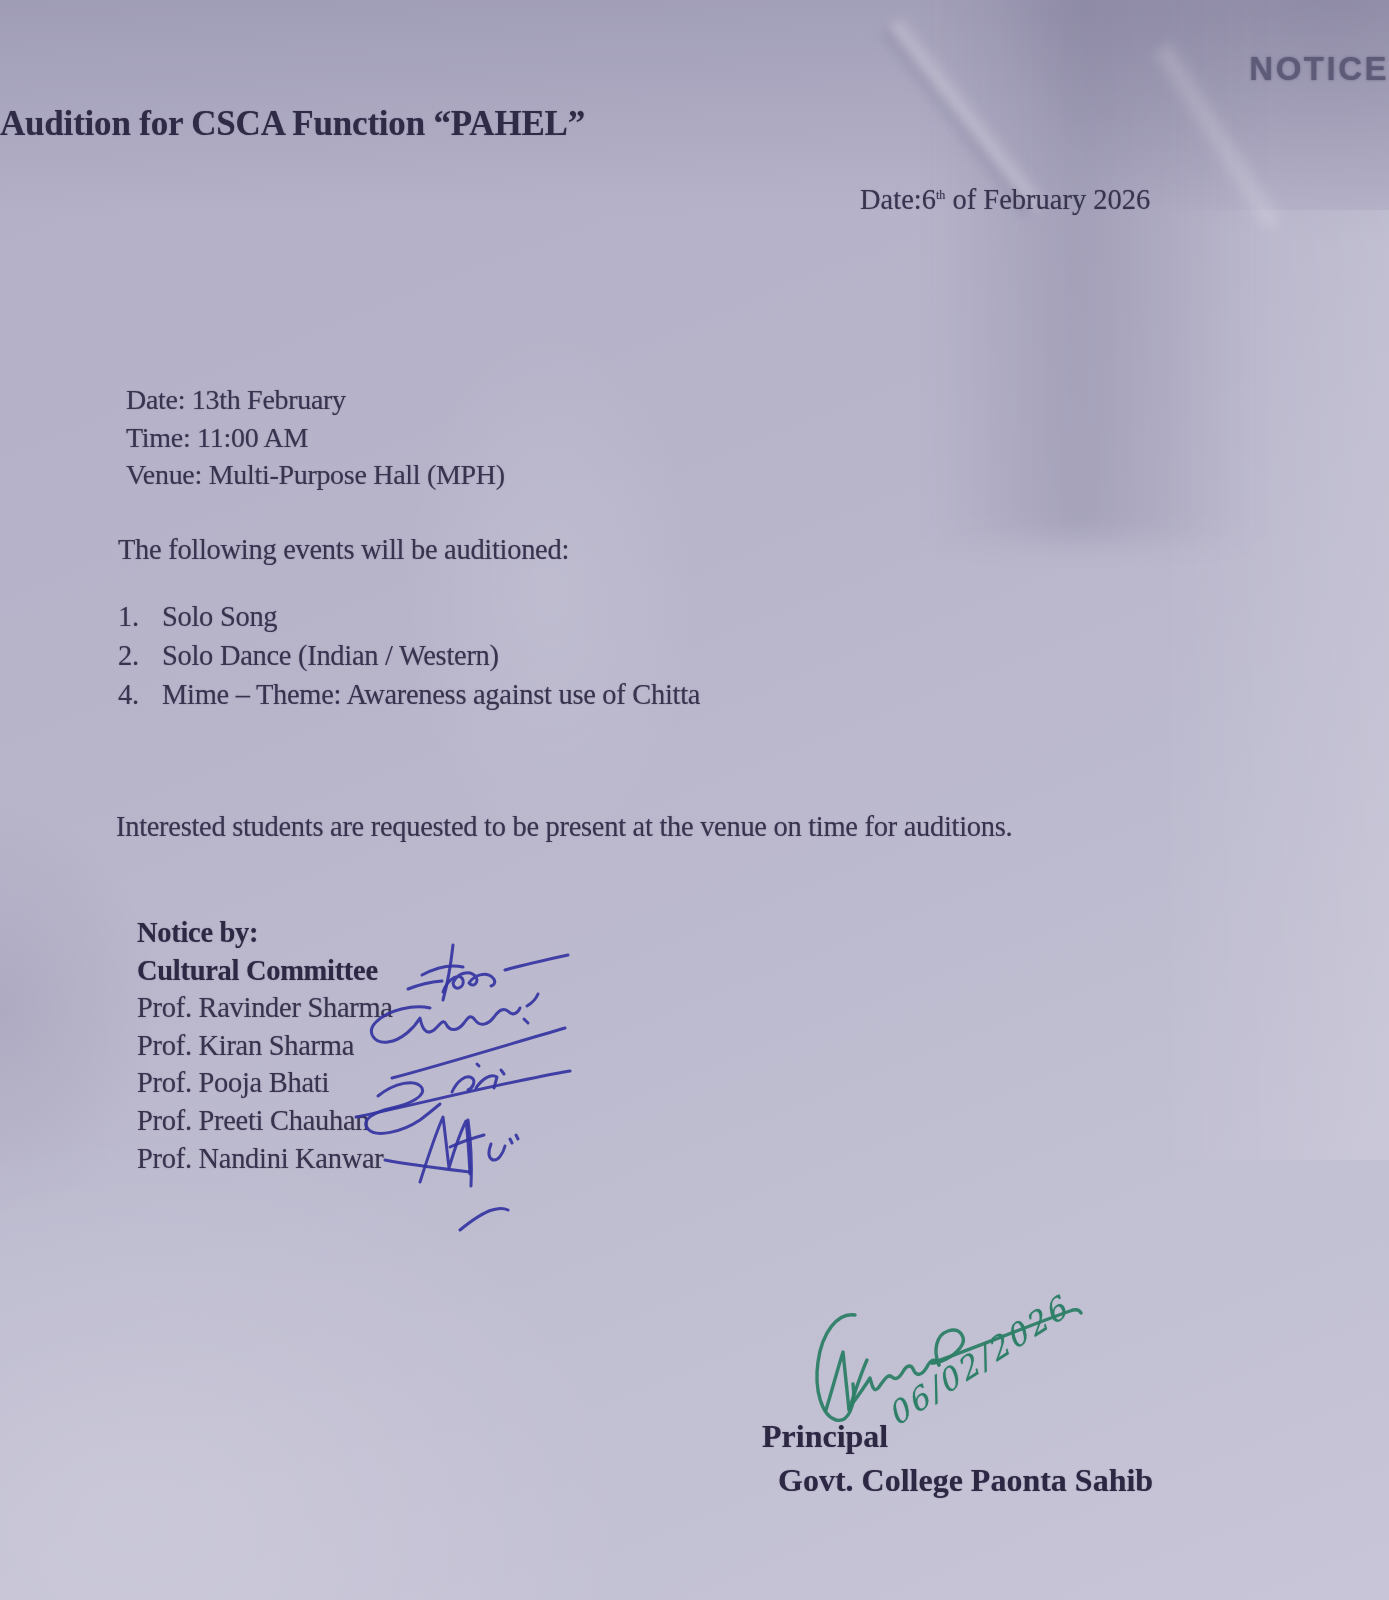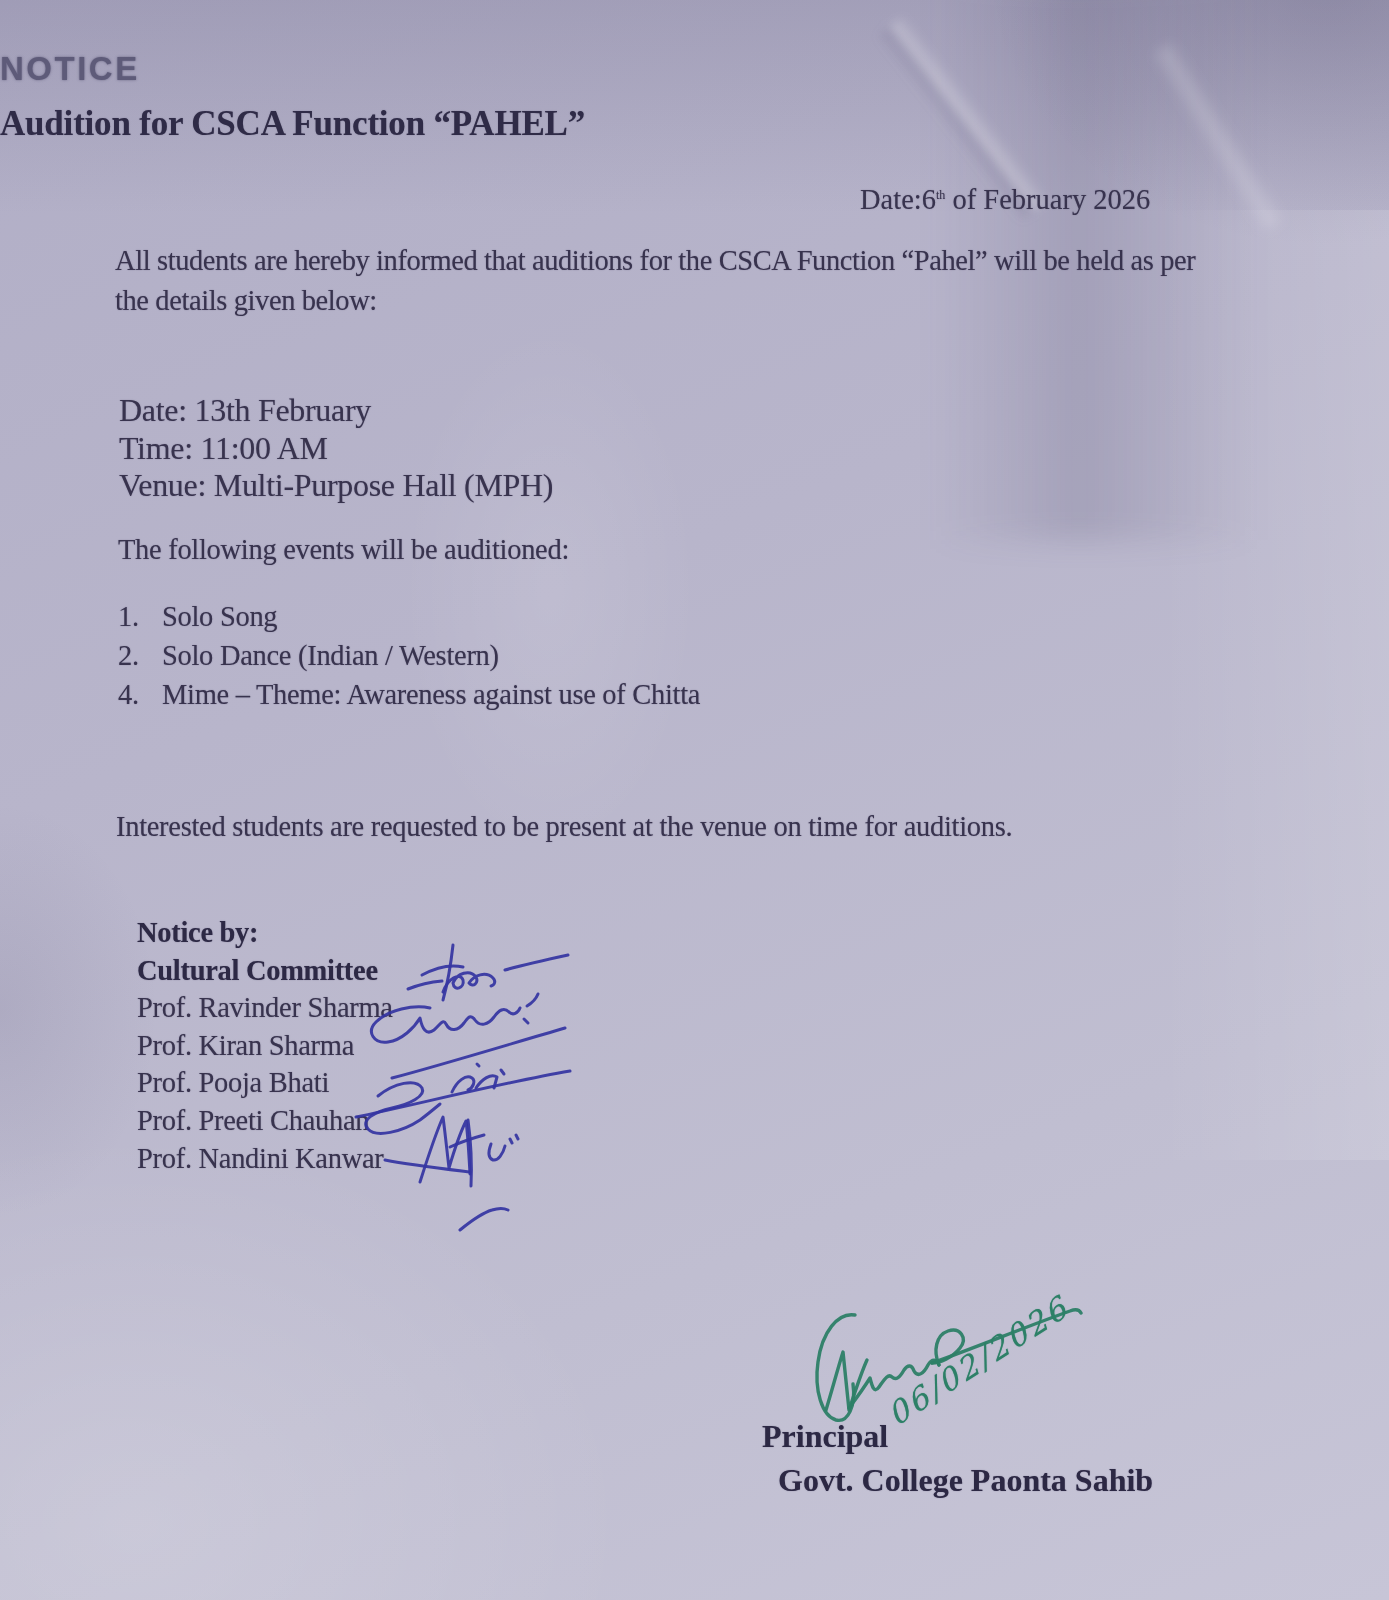--- a/index.html
+++ b/index.html
@@ -33,34 +33,34 @@
     background:linear-gradient(180deg,rgba(0,0,0,0),rgba(255,255,255,0.20) 50%,rgba(0,0,0,0));
     filter:blur(6px);}
   .sh-mid{left:400px;top:320px;width:300px;height:540px;
     background:radial-gradient(ellipse at 50% 50%,rgba(255,255,255,0.10),rgba(255,255,255,0) 70%);}
   .sh-left{left:-40px;top:800px;width:200px;height:420px;
     background:radial-gradient(ellipse at 20% 50%,rgba(66,61,98,0.10),rgba(66,61,98,0) 70%);}
 
   
   .txt{position:absolute;color:#38334e;text-shadow:0 0 1.2px rgba(52,47,80,0.45);white-space:nowrap;}
   .title{
-    top:50px;left:0;width:100%;text-align:left;
+    top:50px;left:0;width:100%;text-align:right;
     font-family:"Liberation Sans",sans-serif;font-weight:bold;
     font-size:33px;letter-spacing:2.5px;color:#5e5b79;
     text-shadow:0 0 2.5px rgba(94,91,121,0.85);
   }
   .subtitle{
     top:104px;left:0;width:100%;
     font-weight:bold;font-size:35px;color:#2f2b47;letter-spacing:-0.2px;
     text-shadow:0 0 1.2px rgba(47,43,71,0.4);
   }
   .dateline{top:184px;left:860px;font-size:28.5px;}
   .dateline sup{font-size:12px;}
   .intro{top:241px;left:115px;width:1110px;font-size:28.5px;line-height:40px;letter-spacing:-0.4px;white-space:normal;}
-  .details{top:381px;left:119px;font-size:32px;line-height:37.5px;letter-spacing:-0.3px;margin-top:11px;}
+  .details{top:381px;left:126px;font-size:28px;line-height:37.5px;letter-spacing:-0.3px;}
   .events-heading{top:534px;left:118px;font-size:28.5px;letter-spacing:-0.3px;}
   .events{top:597px;left:118px;font-size:28.5px;line-height:39px;letter-spacing:-0.3px;}
   .events .num{display:inline-block;width:44px;}
   .closing{top:811px;left:116px;font-size:28.5px;letter-spacing:-0.3px;}
   .noticeby{top:914px;left:137px;font-size:28.5px;line-height:37.6px;letter-spacing:-0.3px;}
   .bold{font-weight:bold;color:#2d2945;}
   .principal{top:1418px;left:762px;font-size:32px;font-weight:bold;color:#2c2844;}
   .org{top:1462px;left:762px;font-size:32px;font-weight:bold;color:#2c2844;margin-left:16px;}
 
   
@@ -89,21 +89,20 @@
   <div class="shade sh-mid"></div>
   <div class="shade sh-left"></div>
   <div class="shade sh-bl"></div>
   <div class="shade sh-rl"></div>
 
   <div class="txt title">NOTICE</div>
   <div class="txt subtitle">Audition for CSCA Function “PAHEL”</div>
 
   <div class="txt dateline"><span>Date:6</span><sup>th</sup><span> of February 2026</span></div>
 
-  <div class="txt intro">All students are hereby informed that auditions for the CSCA Function “Pahel” will be held as per the details given below:</div>
 
   <div class="txt details">
     <div>Date: 13th February</div>
     <div>Time: 11:00 AM</div>
     <div>Venue: Multi-Purpose Hall (MPH)</div>
   </div>
 
   <div class="txt events-heading">The following events will be auditioned:</div>
 
   <div class="txt events">

